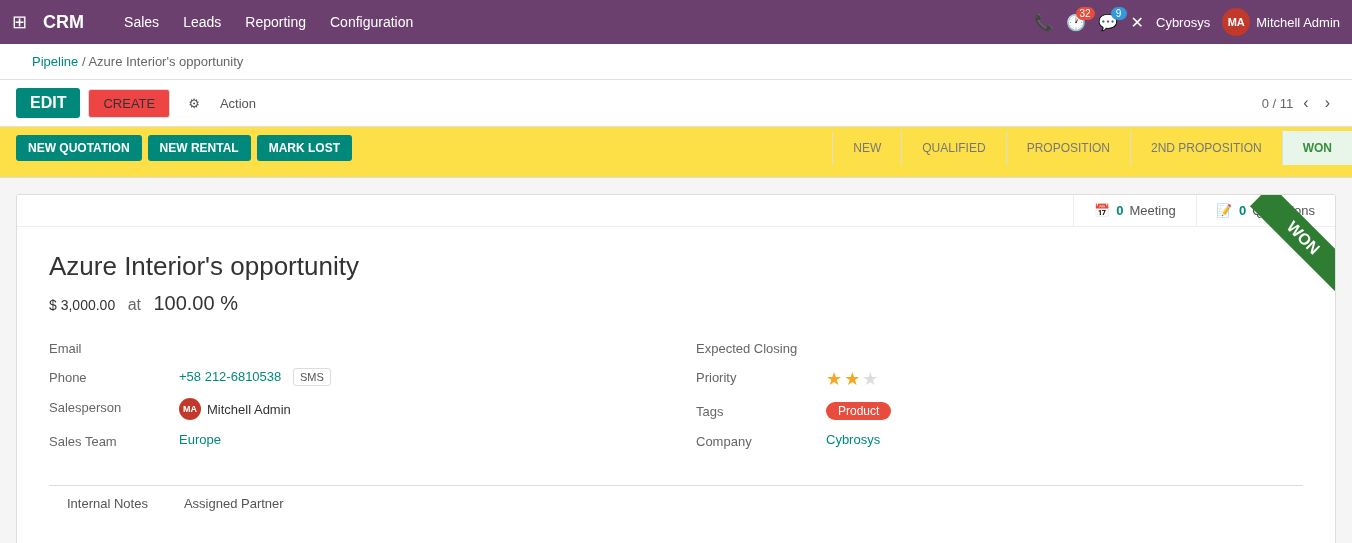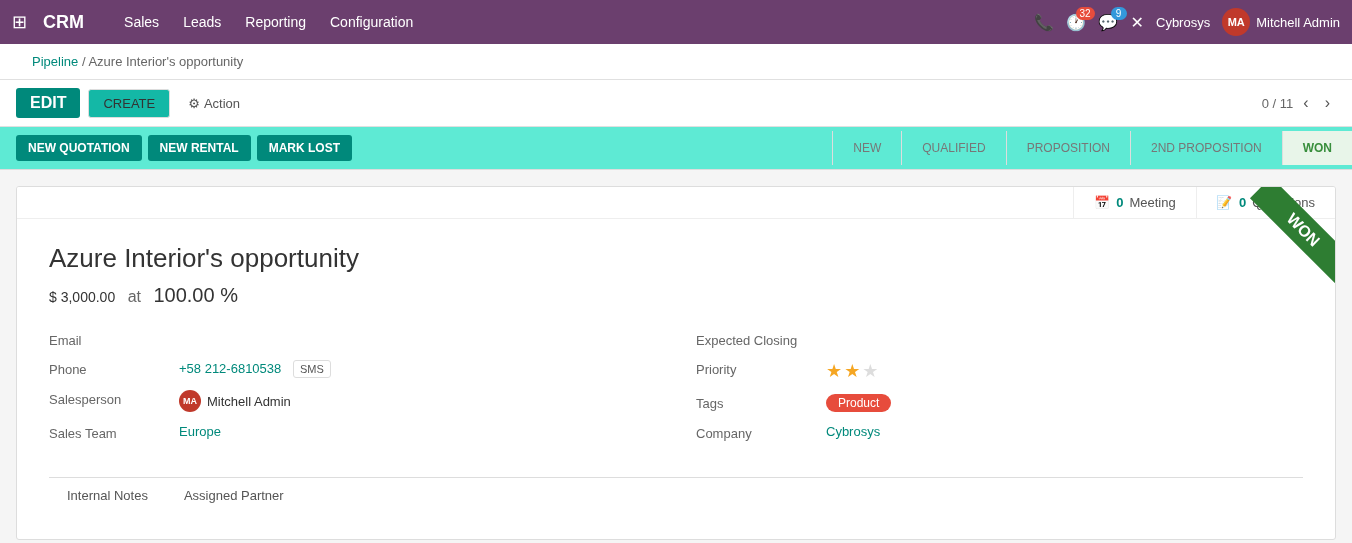--- a/index.html
+++ b/index.html
@@ -60,40 +60,40 @@
       display: flex;
       align-items: center;
       gap: 8px;
       border-bottom: 1px solid #e0e0e0;
     }
     .btn-edit {
       background: #00897b; color: white; border: none; padding: 6px 14px;
       border-radius: 3px; cursor: pointer; font-size: 16px; font-weight: bold;
     }
     .btn-create {
-      background: #14b8a6; color: #333; border: 1px solid #ddd; padding: 6px 14px;
+      background: #ef4444; color: #333; border: 1px solid #ddd; padding: 6px 14px;
       border-radius: 3px; cursor: pointer; font-size: 13px;
     }
     .btn-action {
       background: white; color: #555; border: none; padding: 6px 10px;
-      cursor: pointer; font-size: 13px; display: flex; align-items: center; gap: 4px;
+      cursor: pointer; font-size: 13px; display: flex; align-items: center; gap: 20px;
     }
     .toolbar-spacer { flex: 1; }
     .pagination { display: flex; align-items: center; gap: 4px; color: #666; font-size: 13px; }
     .pagination button {
       background: none; border: none; cursor: pointer; font-size: 16px; color: #555; padding: 2px 6px;
     }
 
     
     .stage-bar {
       display: flex;
       align-items: center;
-      background: #5eead4;
+      background: #fde047;
       border-bottom: 1px solid #ddd;
-      padding: 0 0 0 16px;
+      padding: 0 0 8px 16px;
     }
     .stage-actions { display: flex; gap: 6px; padding: 8px 0; }
     .btn-stage {
       background: #00897b; color: white; border: none; padding: 6px 12px;
       border-radius: 3px; cursor: pointer; font-size: 12px; font-weight: bold;
     }
     .stage-spacer { flex: 1; }
     .stage-steps { display: flex; align-items: stretch; }
     .stage-step {
       padding: 10px 20px;

